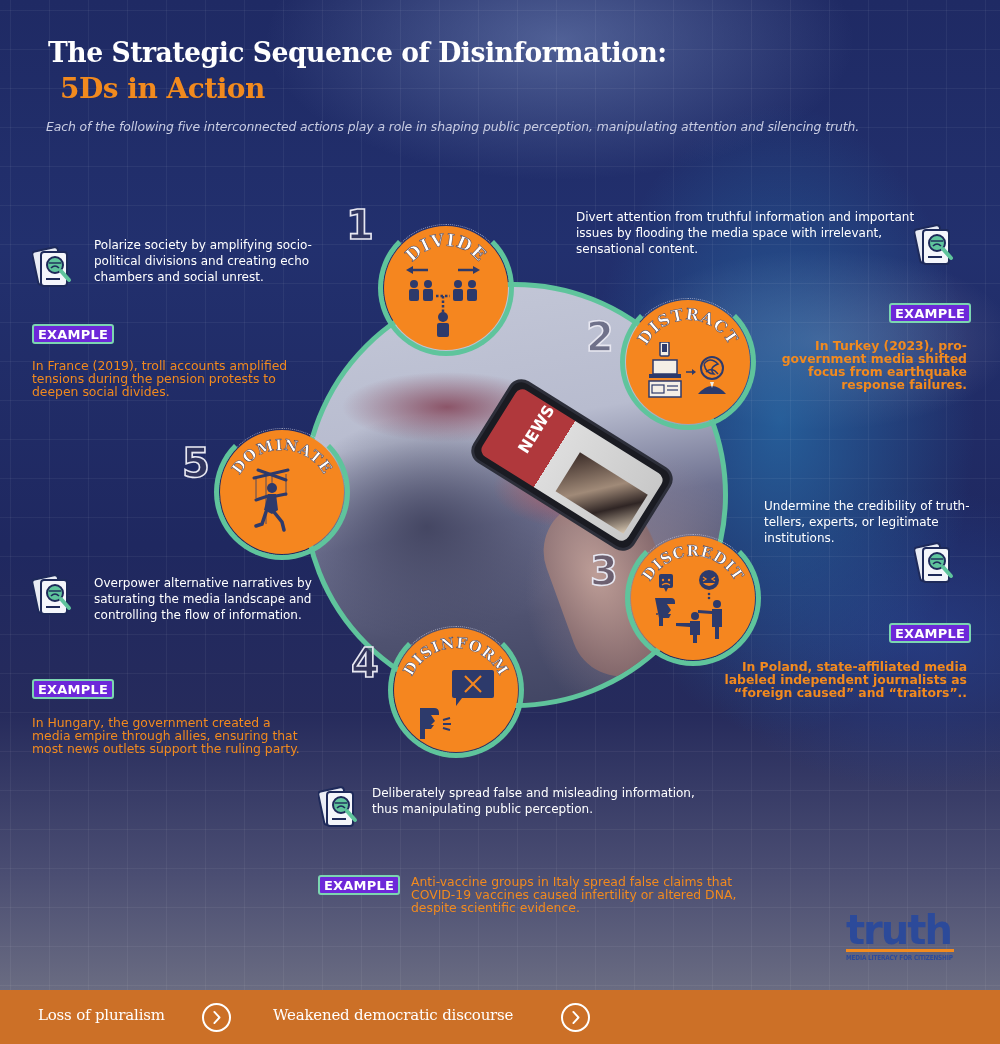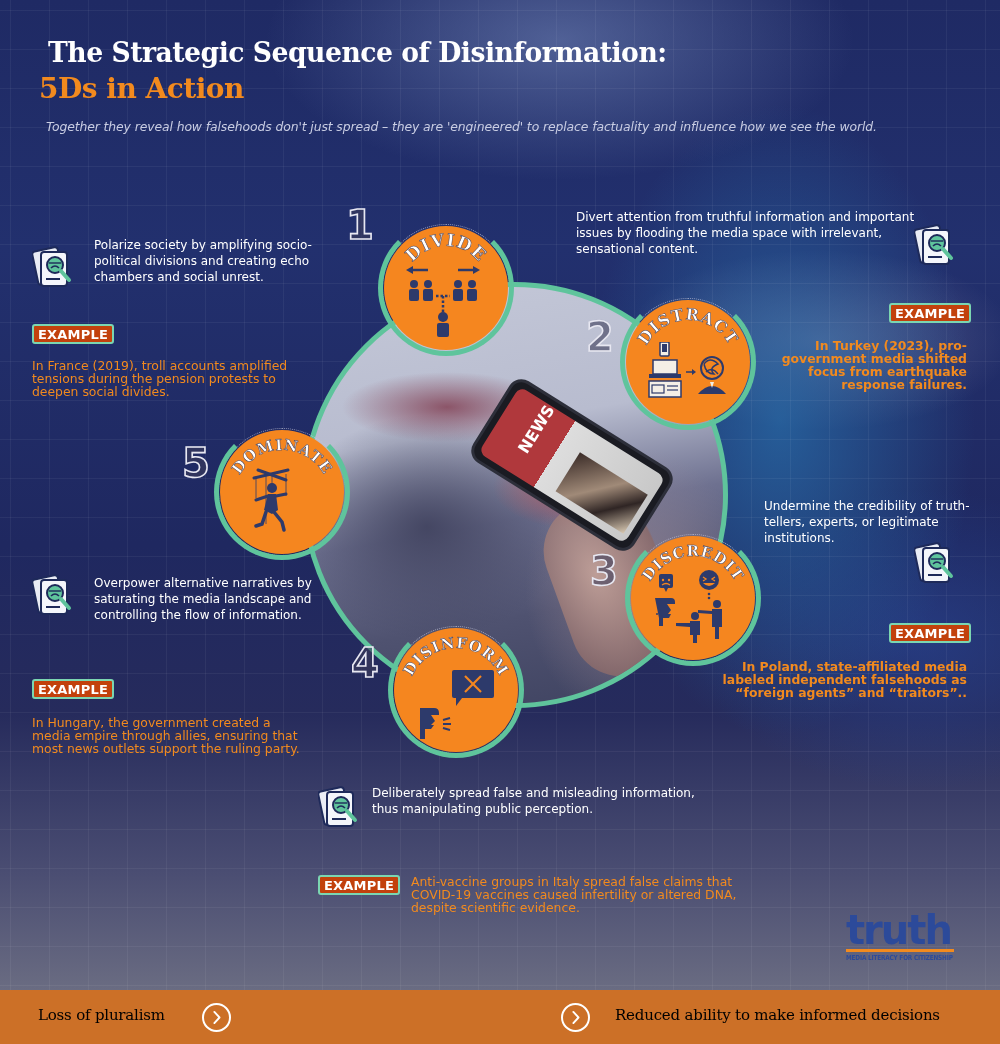--- a/index.html
+++ b/index.html
@@ -30,21 +30,21 @@
     position: absolute; left: 48px; top: 36px;
     font-family: "DejaVu Serif", serif;
     font-weight: bold;
     color: #ffffff;
     font-size: 28px;
     letter-spacing: -0.5px;
     transform: scaleX(0.95);
     transform-origin: left;
   }
   .subtitle {
-    position: absolute; left: 39px; top: 72px;
+    position: absolute; left: 60px; top: 72px;
     font-family: "DejaVu Serif", serif;
     font-weight: bold;
     color: #f28a1e;
     font-size: 28px;
     letter-spacing: -0.5px;
     text-align: right;
   }
   .intro {
     position: absolute; left: 46px; top: 120px; width: 920px;
     font-style: italic;
@@ -63,21 +63,21 @@
     position: absolute;
     color: #f28a1e;
     font-size: 12.4px;
     line-height: 13px;
   }
   .right { text-align: right; font-weight: bold; }
   .badge {
     position: absolute;
     height: 20px;
     padding: 0 4px;
-    background: #c2410c;
+    background: #6d28d9;
     border: 2px solid #7bd6b1;
     border-radius: 3px;
     color: #ffffff;
     font-weight: bold;
     font-size: 13px;
     line-height: 17px;
     letter-spacing: 0.2px;
   }
   .doc-icon { position: absolute; width: 50px; height: 50px; }
   .photo-circle {
@@ -174,42 +174,42 @@
     transform: scaleX(0.82); transform-origin: left;
     white-space: nowrap;
   }
   .footer {
     position: absolute; left: 0; top: 990px; width: 1000px; height: 54px;
     background: #cc7027;
     display: flex; align-items: center;
   }
   .footer-item {
     position: absolute;
-    color: #000000;
+    color: #ffffff;
     font-family: "DejaVu Serif", serif;
     font-size: 15px;
     top: 16px;
     letter-spacing: -0.2px;
   }
   .chev {
     position: absolute; top: 13px;
     width: 29px; height: 29px; border-radius: 50%;
     border: 2px solid #ffffff;
   }
 </style>
 </head>
 <body>
 
 <div class="bg"></div>
 <div class="grid"></div>
 
 <div class="title">The Strategic Sequence of Disinformation:</div>
 <div class="subtitle">5Ds in Action</div>
 <div class="intro">
-  <div>Together they reveal how falsehoods don't just spread – they are 'engineered' to replace factuality and influence how we see the world.</div>
+  <div>Each of the following five interconnected actions play a role in shaping public perception, manipulating attention and silencing truth.</div>
 </div>
 
 <div class="photo-circle">
   <div class="hand"></div>
   <div class="phone">
     <div class="phone-screen">
       <div class="phone-news">NEWS</div>
       <div class="phone-photo"></div>
     </div>
   </div>
@@ -305,21 +305,21 @@
 <svg class="doc-icon" style="left:914px;top:540px;" viewBox="0 0 50 50">
   <rect x="3" y="5" width="26" height="34" rx="3" fill="#e9ecf5" stroke="#1e2a5a" stroke-width="2" transform="rotate(-12 16 22)"></rect>
   <rect x="9" y="8" width="26" height="34" rx="3" fill="#f4f6fb" stroke="#1e2a5a" stroke-width="2"></rect>
   <line x1="14" y1="35" x2="28" y2="35" stroke="#1e2a5a" stroke-width="2"></line>
   <circle cx="23" cy="21" r="8" fill="#5fc49c" stroke="#1e2a5a" stroke-width="2"></circle>
   <path d="M19 24 q4 -4 8 0" fill="none" stroke="#1e2a5a" stroke-width="1.6"></path>
   <line x1="17" y1="19" x2="29" y2="19" stroke="#1e2a5a" stroke-width="1.4"></line>
   <line x1="29" y1="27" x2="37" y2="36" stroke="#5fc49c" stroke-width="4" stroke-linecap="round"></line>
 </svg>
 <div class="badge" style="left:889px;top:623px;">EXAMPLE</div>
-<div class="example-text right" style="left:720px;top:660px;width:247px;">In Poland, state-affiliated media labeled independent falsehoods as “foreign agents” and “traitors”..</div>
+<div class="example-text right" style="left:720px;top:660px;width:247px;">In Poland, state-affiliated media labeled independent journalists as “foreign caused” and “traitors”..</div>
 
 <div class="num" style="left:590px;top:548px;">3</div>
 <div class="stage" style="left:625px;top:530px;">
   <div class="dotted"></div>
   <div class="ring"></div>
   <div class="disc"></div>
   <svg class="label" width="136" height="136" viewBox="0 0 136 136">
     <defs>
         <path id="arc3" d="M20 74 A48 48 0 0 1 116 74"></path>
       </defs>
@@ -427,17 +427,17 @@
   <div class="logo-text">truth</div>
   <div class="logo-bar"></div>
   <div class="logo-tag">MEDIA LITERACY FOR CITIZENSHIP</div>
 </div>
 
 <div class="footer">
   <div class="footer-item" style="left:38px;">Loss of pluralism</div>
   <svg class="chev" style="left:202px;" viewBox="0 0 29 29">
     <path d="M12 8 l6 6.5 l-6 6.5" fill="none" stroke="#ffffff" stroke-width="2.2" stroke-linecap="round" stroke-linejoin="round"></path>
   </svg>
+  <div class="footer-item" style="left:273px;">Weakened democratic discourse</div>
   <svg class="chev" style="left:561px;" viewBox="0 0 29 29">
     <path d="M12 8 l6 6.5 l-6 6.5" fill="none" stroke="#ffffff" stroke-width="2.2" stroke-linecap="round" stroke-linejoin="round"></path>
   </svg>
-  <div class="footer-item" style="left:615px;">Reduced ability to make informed decisions</div>
 </div>
 
 </body></html>

